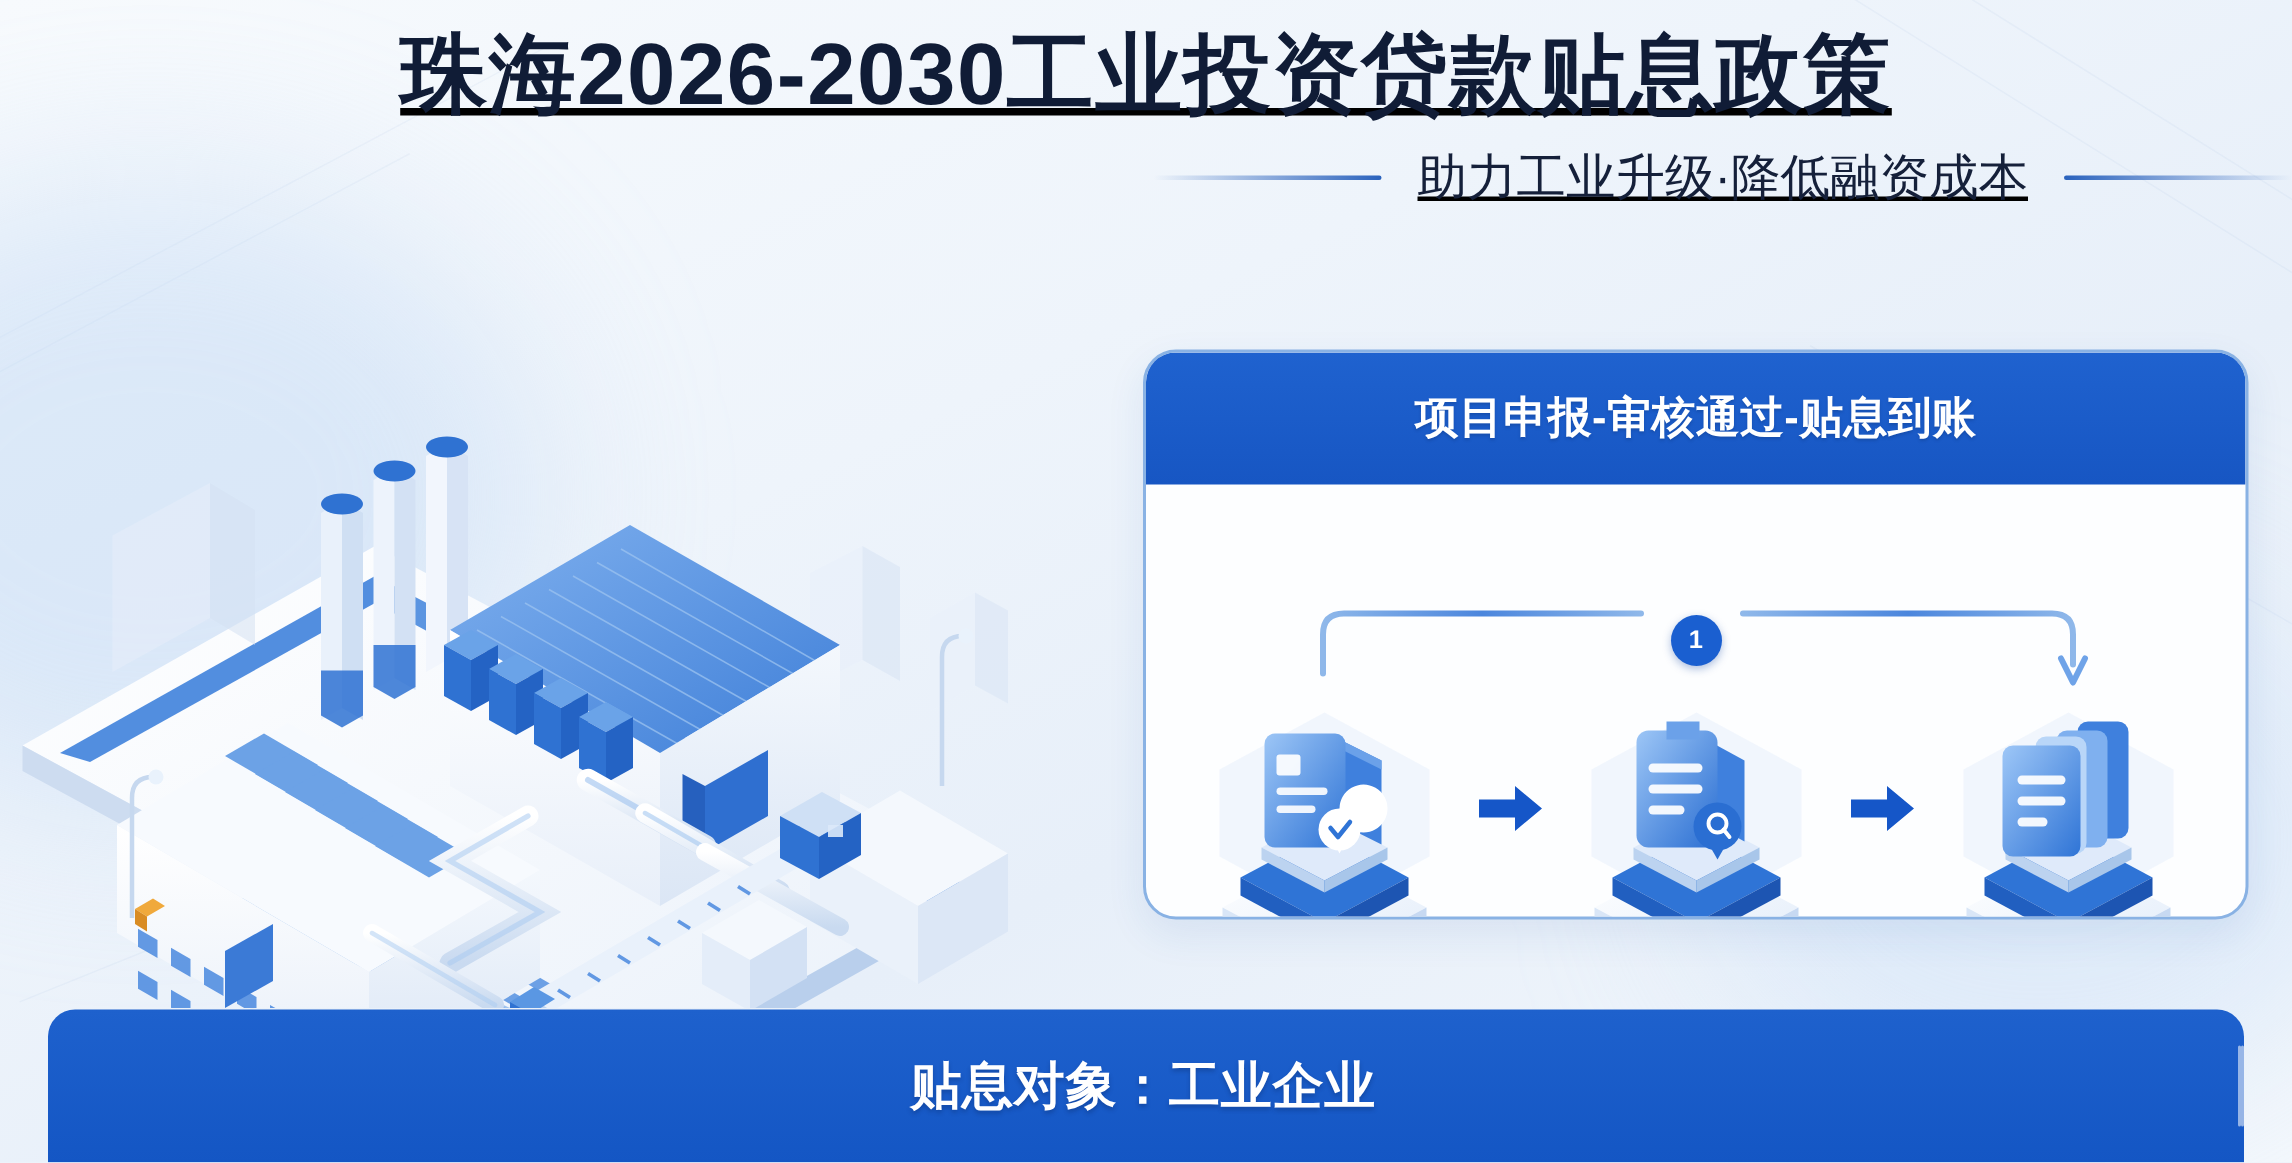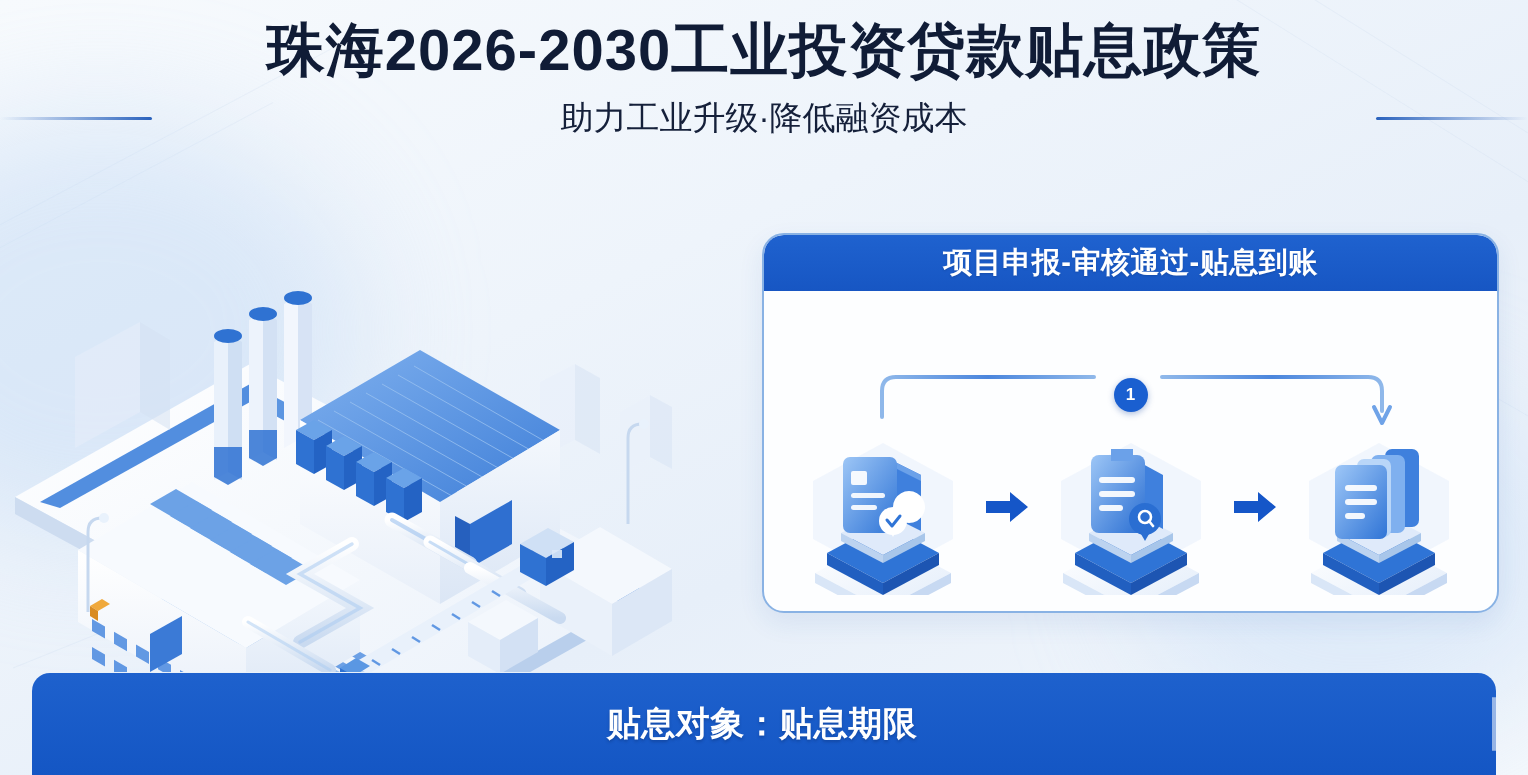--- a/index.html
+++ b/index.html
@@ -12,43 +12,43 @@
     position:relative;width:1528px;height:775px;overflow:hidden;
     background:
       linear-gradient(155deg,#f7fafd 0%,#eef4fb 38%,#e7eff9 62%,#f4f8fc 100%);
   }
   
   .bg-lines{position:absolute;inset:0;pointer-events:none;opacity:.55;}
   .bg-lines i{position:absolute;background:rgba(150,180,215,.18);}
   .bg-glow{position:absolute;border-radius:50%;filter:blur(60px);pointer-events:none;}
 
   
-  .header{position:absolute;left:0;top:16px;width:1528px;text-align:center;}
+  .header{position:absolute;left:0;top:16px;width:1528px;text-align:center;text-decoration:underline;}
   .title{
     font-size:58px;font-weight:bold;letter-spacing:1px;color:#101c36;
     line-height:1.18;white-space:nowrap;
   }
-  .subwrap{display:flex;align-items:center;justify-content:space-between;gap:24px;margin-top:12px;}
+  .subwrap{display:flex;align-items:center;justify-content:flex-end;gap:24px;margin-top:12px;}
   .subline{height:3px;width:152px;border-radius:2px;}
   .subline.l{background:linear-gradient(90deg,rgba(38,95,190,0) 0%,#2a62bd 100%);}
   .subline.r{background:linear-gradient(90deg,#2a62bd 0%,rgba(38,95,190,0) 100%);}
   .subtitle{font-size:33px;color:#15203a;font-weight:500;white-space:nowrap;}
 
   
   .factory{position:absolute;left:0;top:152px;width:760px;height:520px;}
   .factory svg{display:block;width:760px;height:520px;}
 
   
   .card{
     position:absolute;left:762px;top:233px;width:733px;height:376px;
     background:#fdfeff;border:2px solid #89b2e4;border-radius:22px;
     box-shadow:0 10px 26px rgba(35,90,170,.09);overflow:hidden;
   }
   .card-head{
-    height:56px;background:linear-gradient(180deg,#1f62cf 0%,#1756c3 100%);
+    height:88px;background:linear-gradient(180deg,#1f62cf 0%,#1756c3 100%);
     display:flex;align-items:center;justify-content:center;
     border-radius:19px 19px 0 0;
   }
   .card-head-text{
     color:#ffffff;font-size:29px;font-weight:bold;letter-spacing:.5px;white-space:nowrap;
     text-shadow:0 1px 2px rgba(10,40,90,.25);
   }
   .card-body{position:relative;height:304px;}
 
   
@@ -456,18 +456,18 @@
             <rect x="56" y="80" width="32" height="6" rx="3" fill="#ffffff" opacity=".92"></rect>
             <rect x="56" y="94" width="20" height="6" rx="3" fill="#ffffff" opacity=".92"></rect>
           </svg>
         </div>
 
       </div>
     </div>
   </div>
 
   <div class="footer">
-    <div class="fitem">贴息对象：贴息期限</div>
+    <div class="fitem">贴息对象：工业企业</div>
     <div class="fdiv"></div>
     <div class="fdiv"></div>
   </div>
 
 </div>
 
 </body></html>

